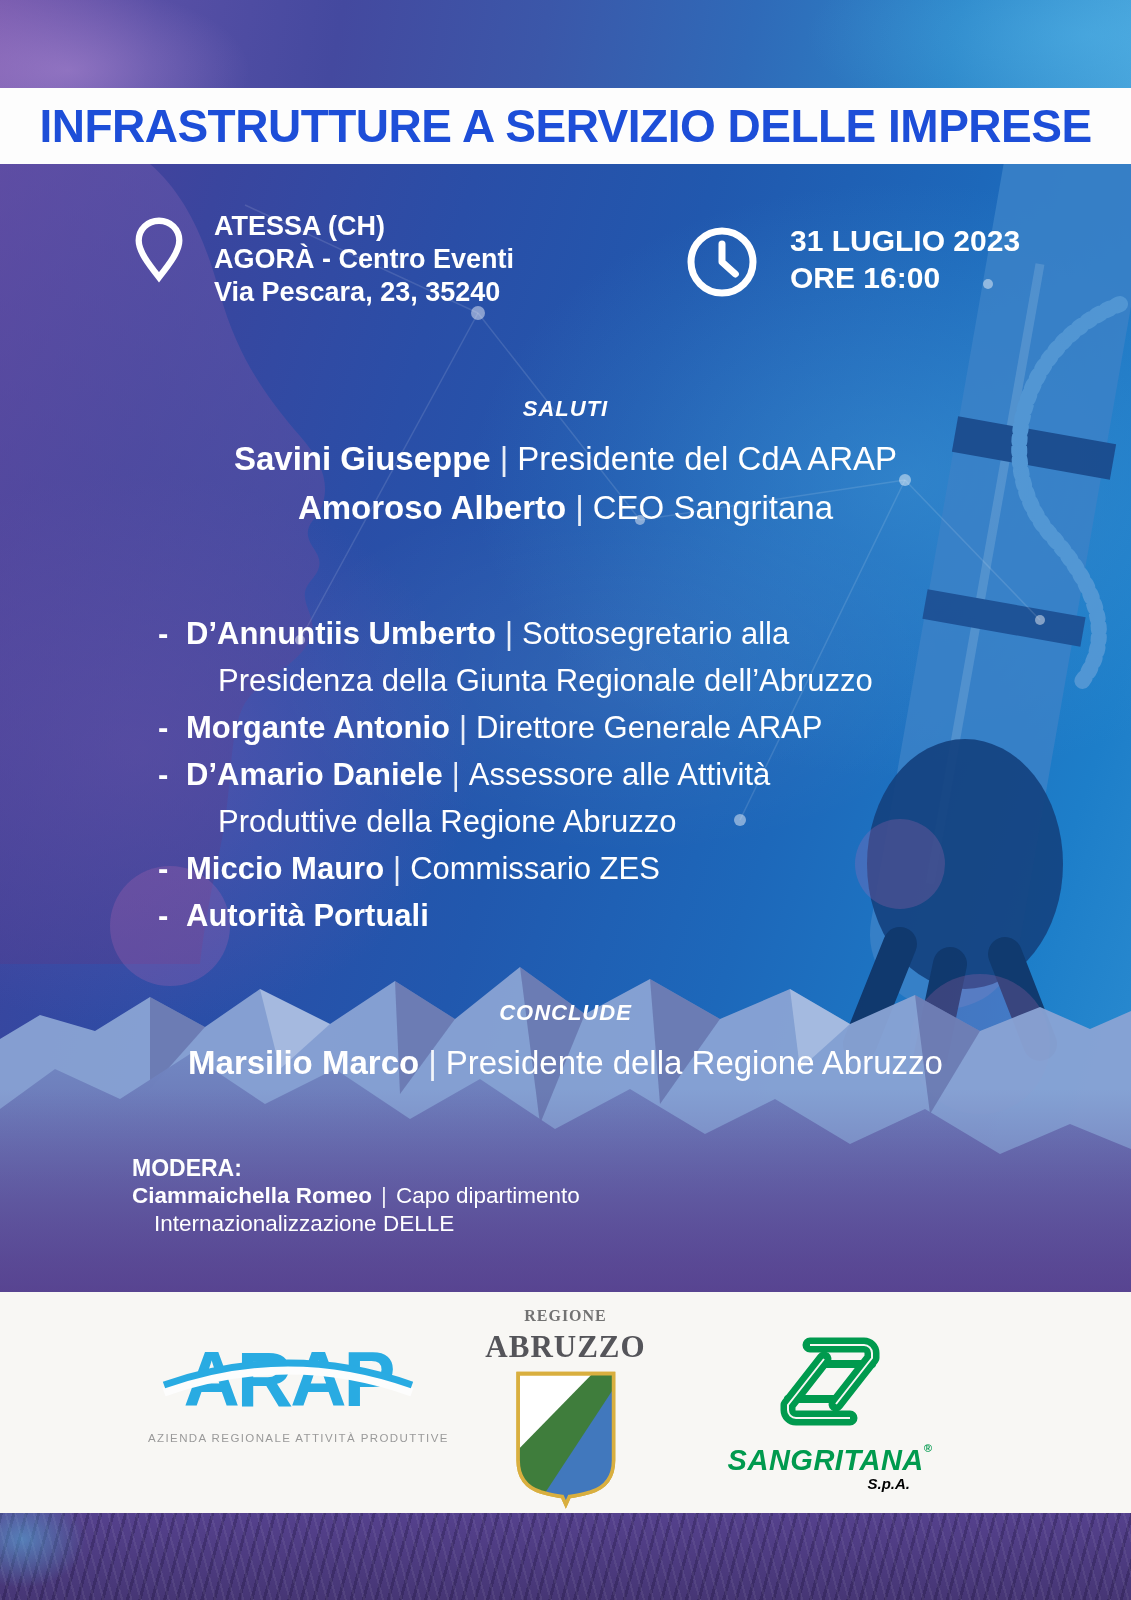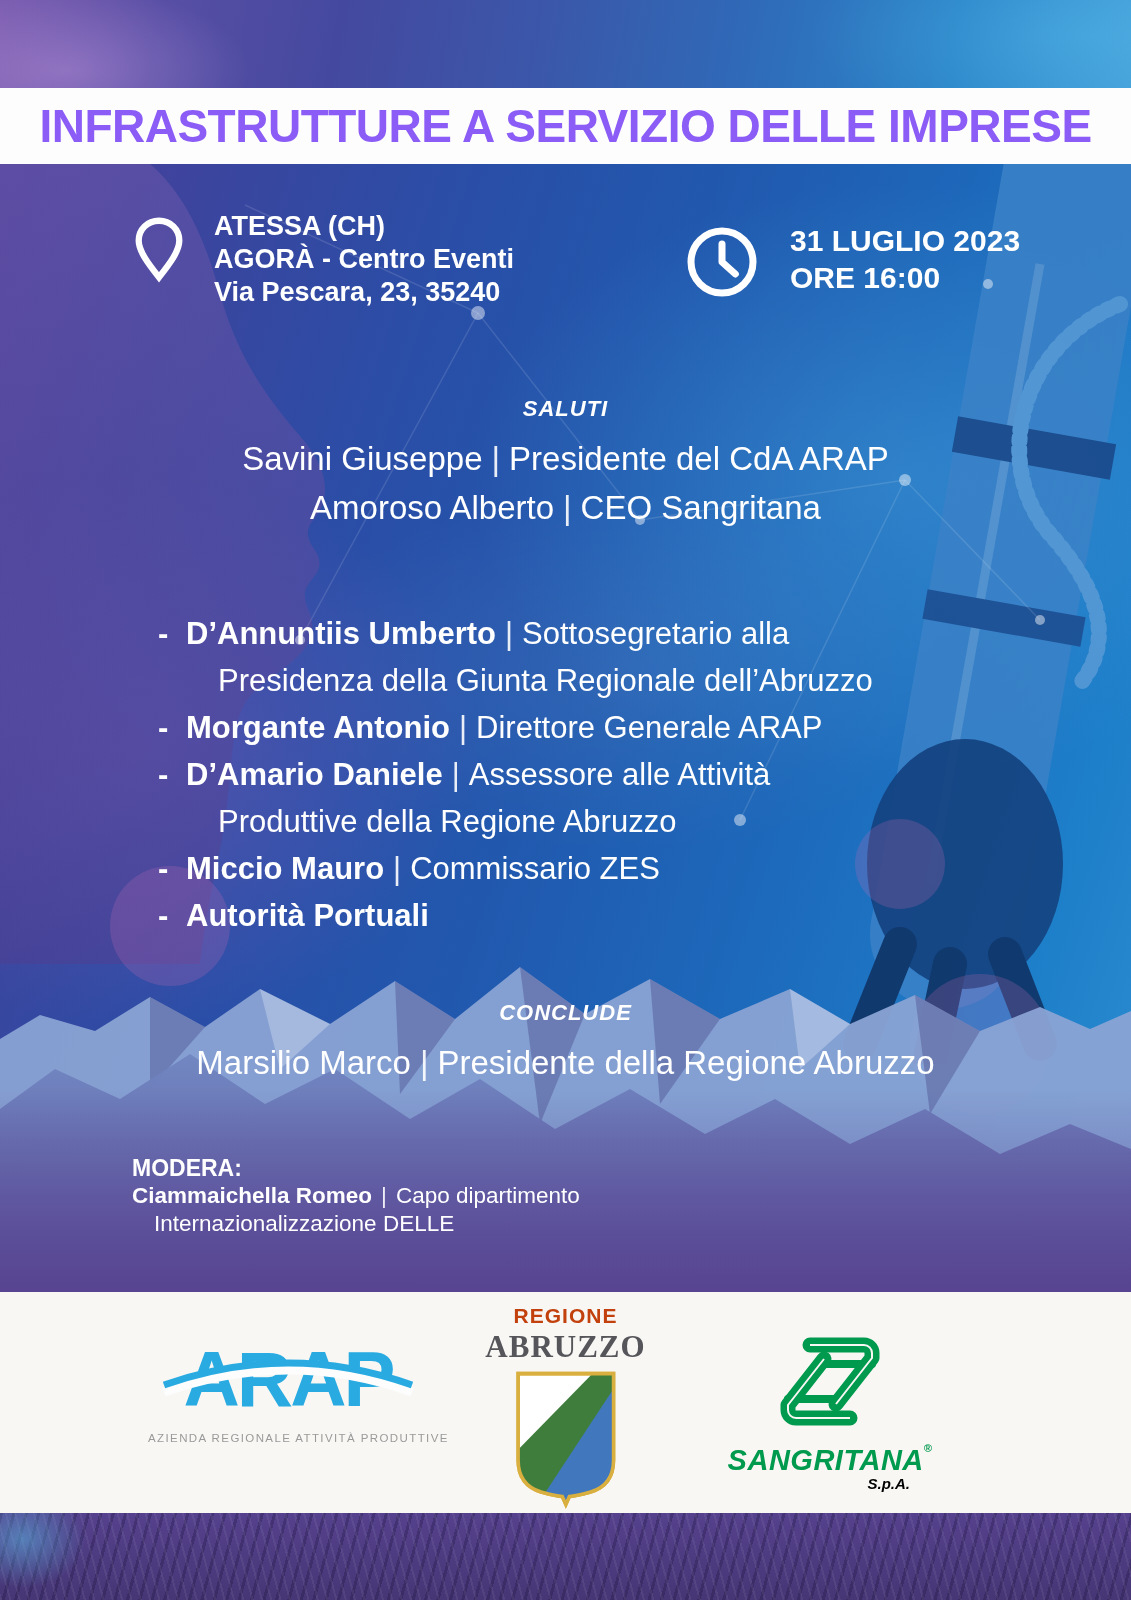--- a/index.html
+++ b/index.html
@@ -14,21 +14,21 @@
       radial-gradient(ellipse 260px 120px at 6% 80%, rgba(190,150,220,.45), transparent 70%),
       radial-gradient(ellipse 400px 140px at 96% 40%, rgba(90,190,240,.35), transparent 70%),
       linear-gradient(100deg,#7a5caf 0%,#584fa5 14%,#44499f 30%,#3b57a9 48%,#2f6ab8 66%,#2b85c8 84%,#44a0d8 100%);
   }
   
   .title-banner{
     position:absolute;left:0;top:88px;width:1131px;height:76px;background:#fdfdfd;
     display:flex;align-items:center;justify-content:center;
   }
   .title-banner h1{
-    margin:0;font-size:46px;font-weight:bold;letter-spacing:-.5px;color:#8b5cf6;white-space:nowrap;
+    margin:0;font-size:46px;font-weight:bold;letter-spacing:-.5px;color:#1d4ed8;white-space:nowrap;
   }
   
   .main{
     position:absolute;left:0;top:164px;width:1131px;height:1128px;color:#fff;
     background:
       radial-gradient(ellipse 700px 480px at 80% 28%, rgba(70,160,220,.45), transparent 62%),
       radial-gradient(ellipse 520px 420px at 12% 52%, rgba(125,95,185,.45), transparent 66%),
       radial-gradient(ellipse 500px 260px at 55% 45%, rgba(255,255,255,.07), transparent 70%),
       linear-gradient(108deg,#4f3f9a 0%,#3a459e 15%,#2a4ea7 32%,#2158ae 48%,#1d68ba 66%,#1d7ec9 86%,#2e8fd2 100%);
   }
@@ -36,38 +36,38 @@
   
   .location-block{position:absolute;left:130px;top:46px;display:flex;align-items:flex-start;}
   .location-block svg{flex:0 0 auto;margin-top:4px;}
   .location-text{margin-left:26px;font-weight:bold;font-size:27px;line-height:33px;}
   .schedule-block{position:absolute;left:682px;top:58px;display:flex;align-items:flex-start;}
   .schedule-text{margin-left:28px;font-weight:bold;font-size:30px;line-height:37px;}
   
   .saluti{position:absolute;left:0;top:232px;width:100%;text-align:center;}
   .section-heading{font-style:italic;font-weight:bold;font-size:22px;letter-spacing:1px;margin-bottom:12px;}
   .speaker-line{font-size:33px;line-height:49px;}
-  .speaker-line .name{font-weight:normal;}
+  .speaker-line .name{font-weight:bold;}
   .sep{font-weight:normal;opacity:.9;padding:0 9px;}
   .role{font-weight:normal;}
   .interventi{position:absolute;left:158px;top:446px;width:900px;font-size:31px;line-height:47px;}
   .item .bullet{display:inline-block;width:28px;font-weight:bold;}
   .item .name{font-weight:bold;}
   .item .cont{padding-left:60px;font-weight:normal;}
   .conclude{position:absolute;left:0;top:836px;width:100%;text-align:center;}
   .modera{position:absolute;left:132px;top:990px;font-size:22.5px;line-height:28px;}
   .modera .mod-heading{font-weight:bold;font-size:23px;}
   .modera .name{font-weight:bold;}
   .modera .cont{padding-left:22px;}
   
   .footer{position:absolute;left:0;top:1292px;width:1131px;height:221px;background:#f8f7f4;}
   .arap-logo{position:absolute;left:148px;top:38px;width:280px;text-align:center;}
   .arap-tagline{font-size:11.5px;color:#9a9a9a;letter-spacing:1.4px;margin-top:2px;white-space:nowrap;}
   .regione-logo{position:absolute;left:50%;transform:translateX(-50%);top:10px;text-align:center;}
-  .regione-line1{font-family:Liberation Sans, sans-serif;font-weight:bold;color:#c2410c;font-size:21px;letter-spacing:1px;line-height:28px;}
+  .regione-line1{font-family:Liberation Serif, serif;font-weight:bold;color:#737373;font-size:16px;letter-spacing:1px;line-height:28px;}
   .regione-line2{font-family:"Liberation Serif",serif;font-weight:bold;color:#55555a;font-size:31px;letter-spacing:1px;line-height:34px;}
   .sangritana-logo{position:absolute;left:722px;top:42px;width:216px;text-align:center;}
   .sangritana-name{font-style:italic;font-weight:bold;font-size:29px;color:#009a4e;letter-spacing:.5px;line-height:30px;white-space:nowrap;}
   .sangritana-name sup{font-size:11px;vertical-align:18px;}
   .sangritana-spa{font-style:italic;font-weight:bold;font-size:15px;color:#000000;text-align:right;padding-right:28px;margin-top:0px;}
   
   .grass-strip{
     position:absolute;left:0;top:1513px;width:1131px;height:87px;
     background:
       radial-gradient(ellipse 90px 70px at 2% 30%, rgba(90,180,225,.55), transparent 70%),

